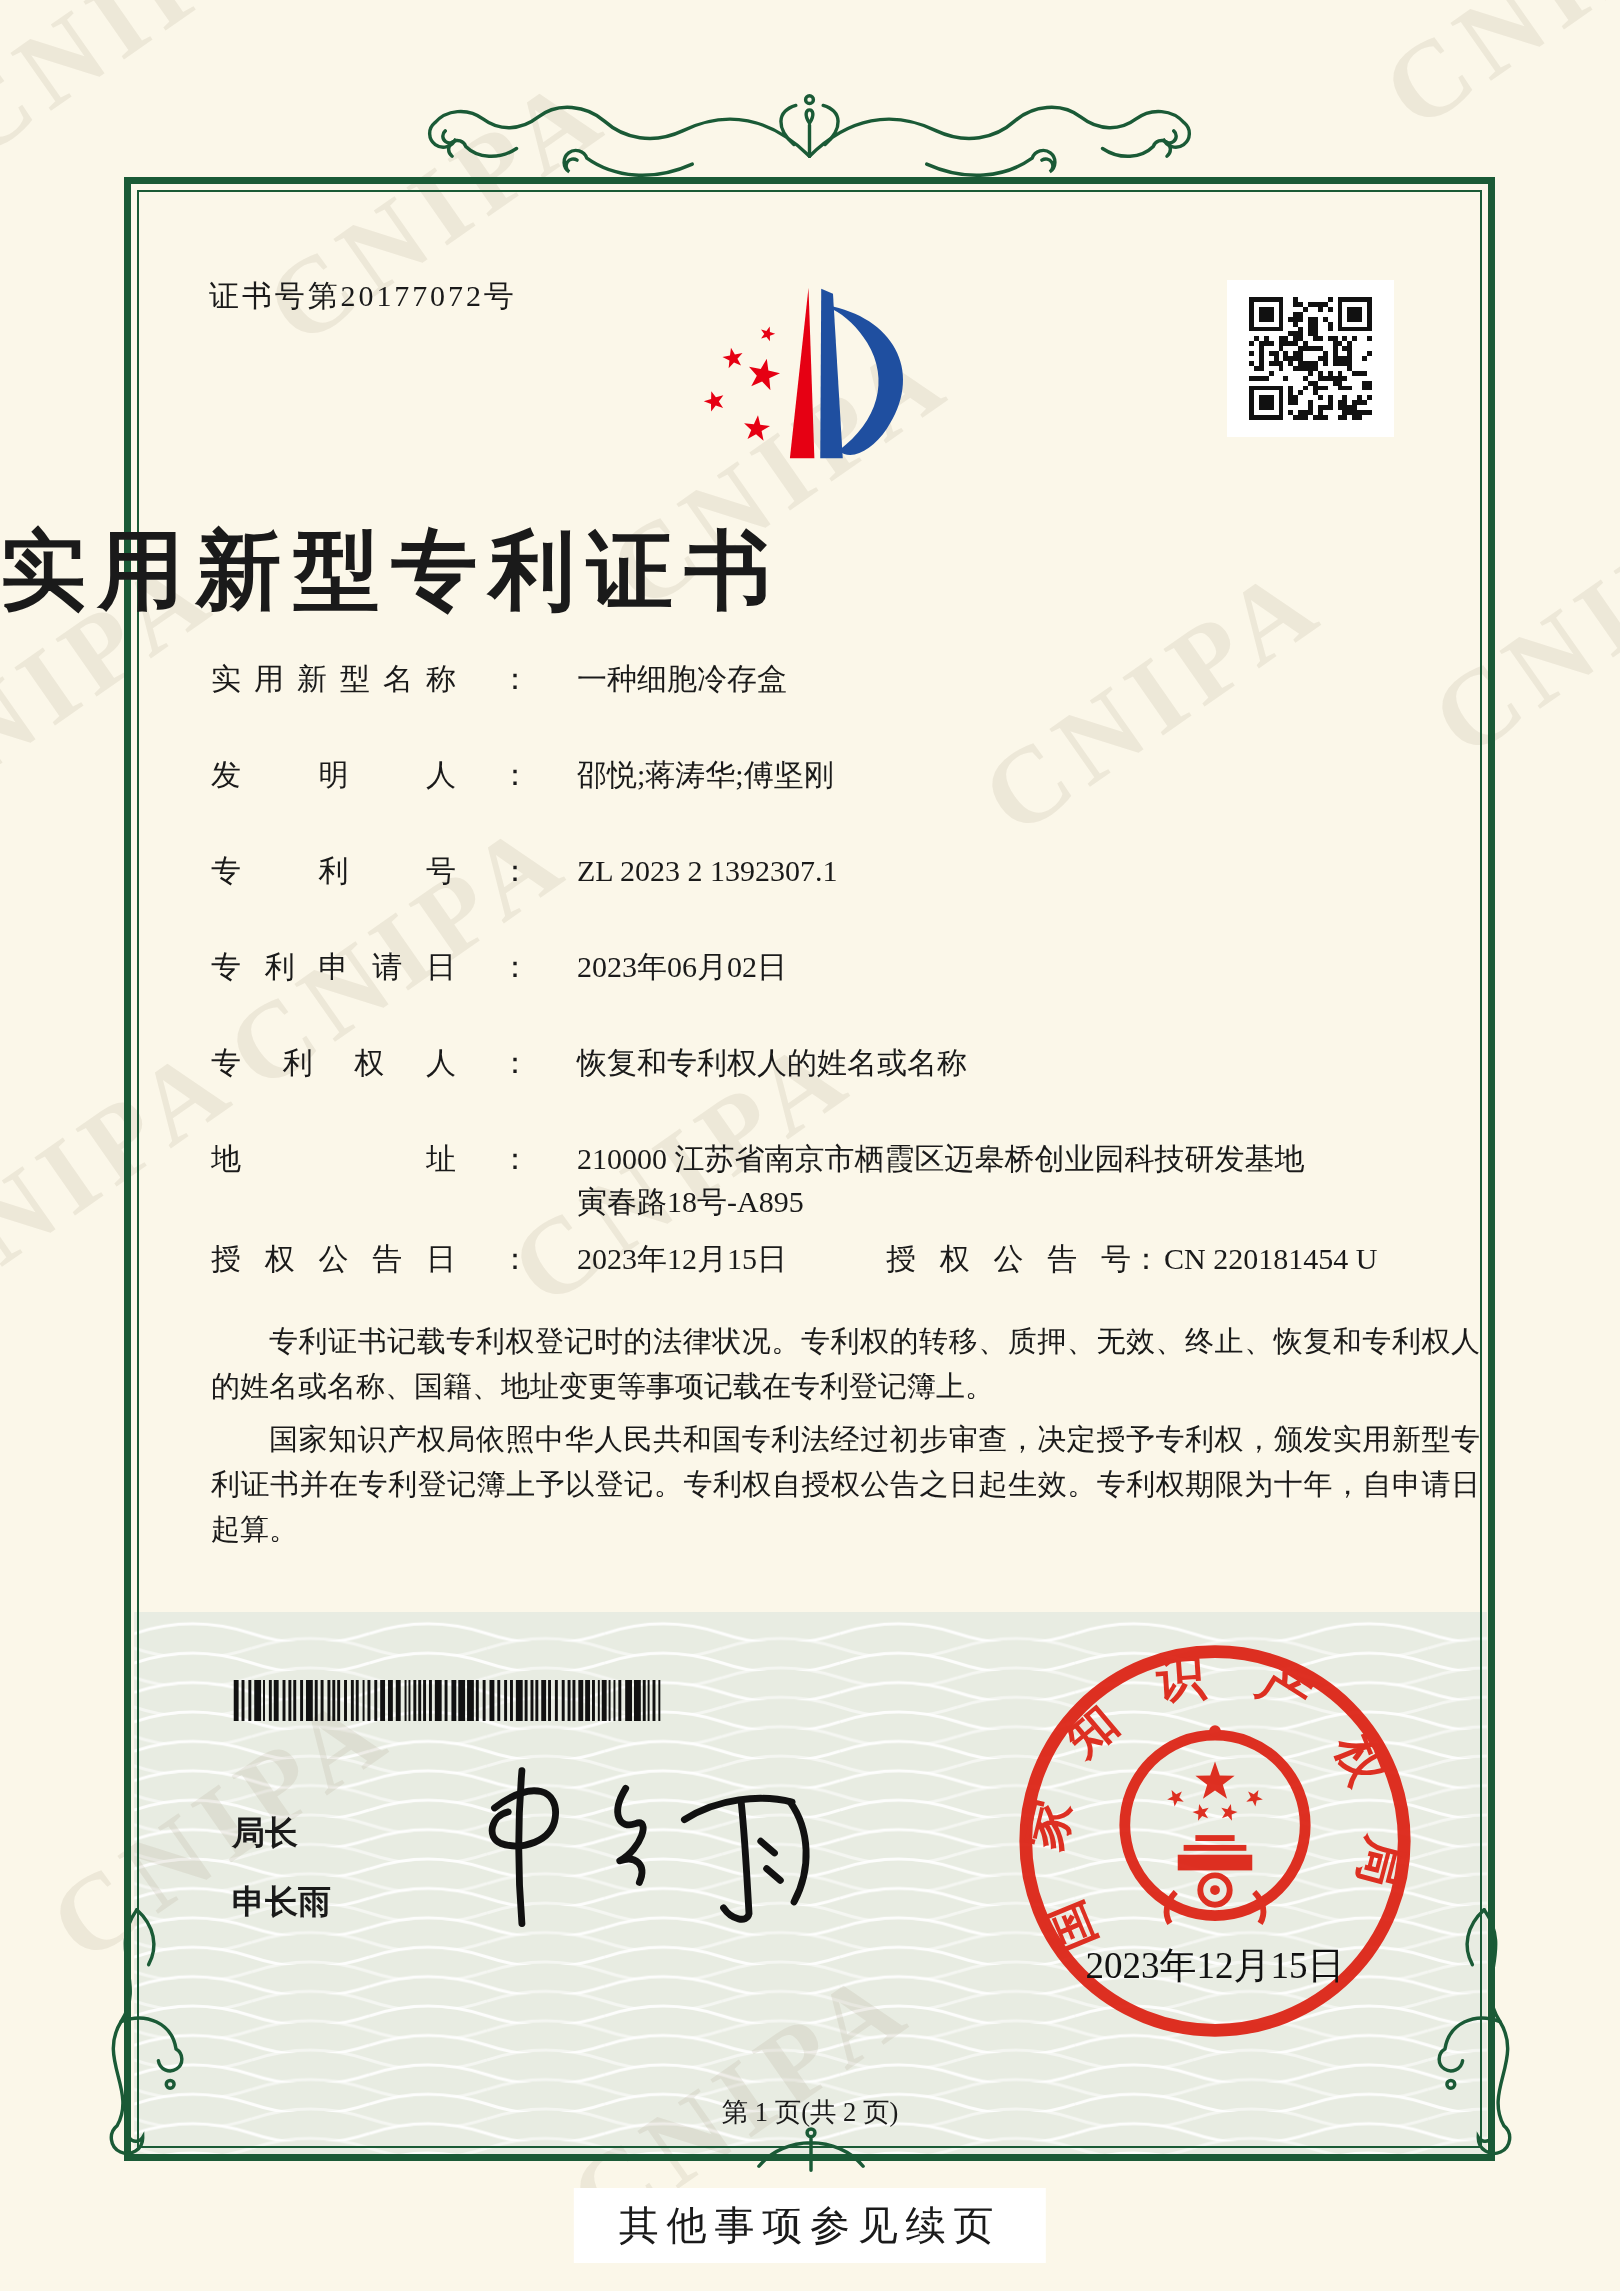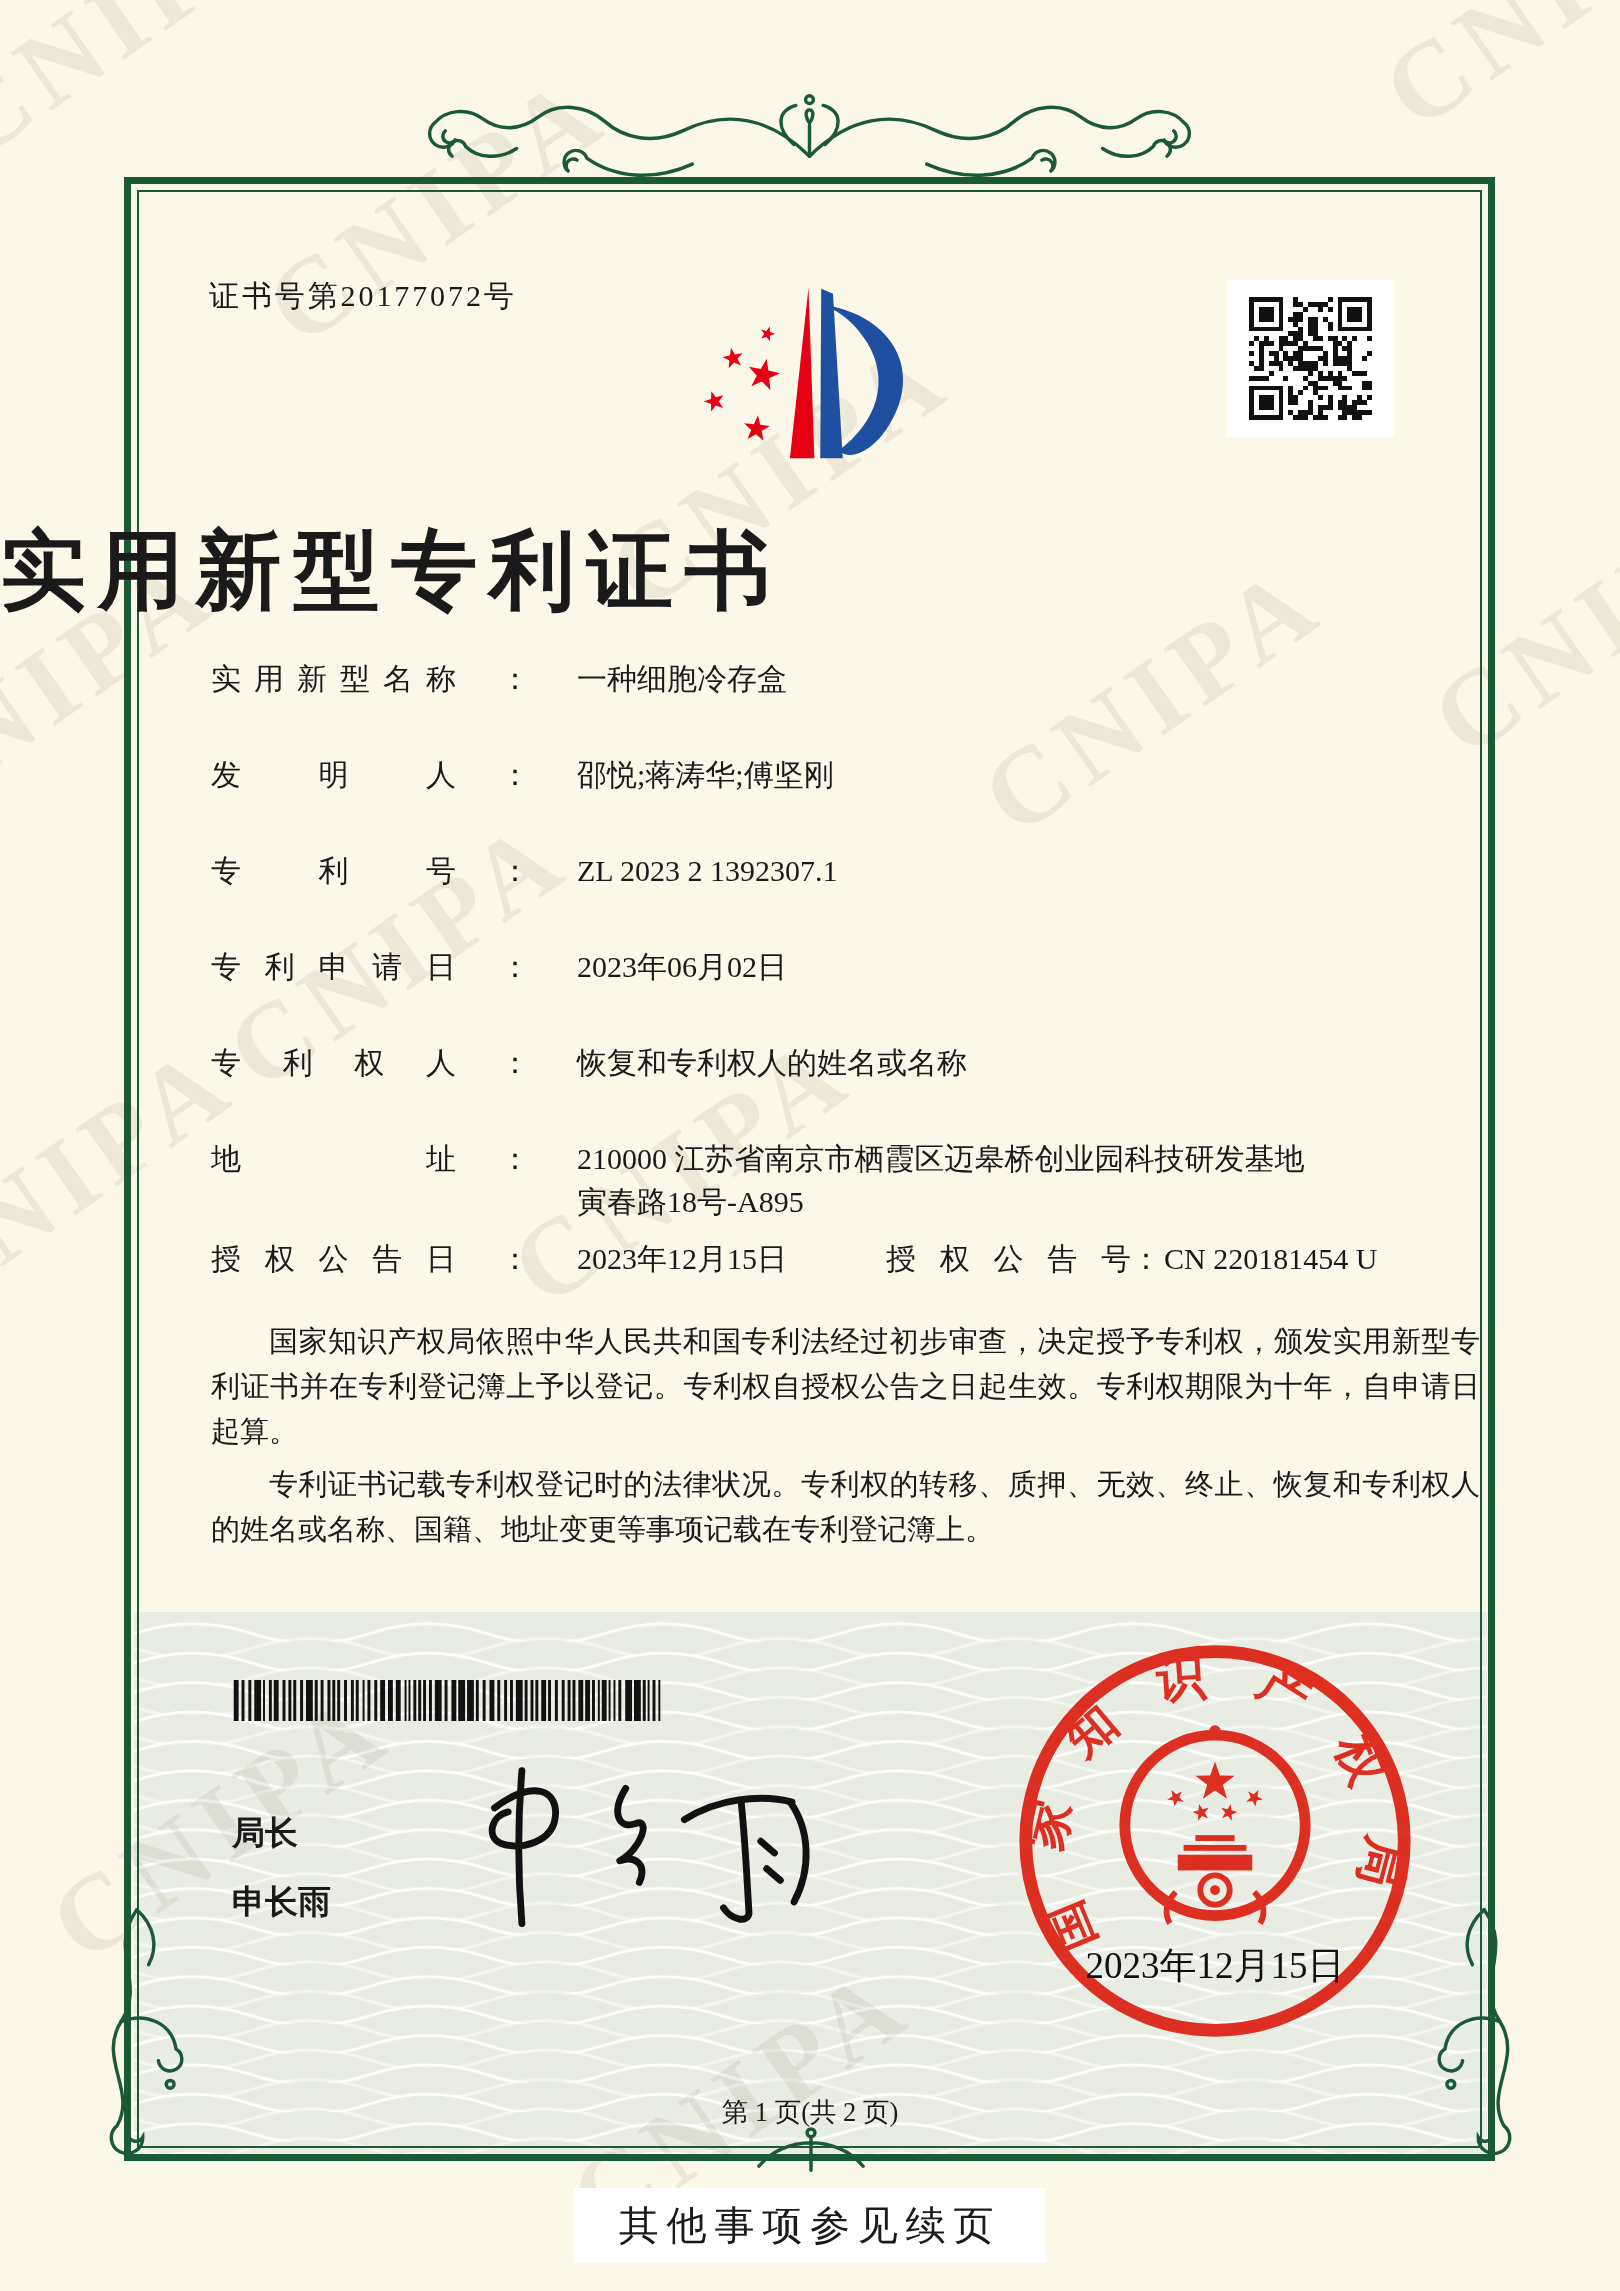--- a/index.html
+++ b/index.html
@@ -381,22 +381,22 @@
     <span class="fcolon">：</span>
     <span class="fvalue">2023年12月15日</span>
   <span class="grp2">
     <span class="flabel">授权公告号</span>
       <span class="fcolon">：</span>
       <span class="fvalue">CN 220181454 U</span>
   </span>
 </div>
 
 <div class="body-text">
+  <p>专利证书记载专利权登记时的法律状况。专利权的转移、质押、无效、终止、恢复和专利权人的姓名或名称、国籍、地址变更等事项记载在专利登记簿上。</p>
   <p>国家知识产权局依照中华人民共和国专利法经过初步审查，决定授予专利权，颁发实用新型专利证书并在专利登记簿上予以登记。专利权自授权公告之日起生效。专利权期限为十年，自申请日起算。</p>
-  <p>专利证书记载专利权登记时的法律状况。专利权的转移、质押、无效、终止、恢复和专利权人的姓名或名称、国籍、地址变更等事项记载在专利登记簿上。</p>
 </div>
 
 <svg id="barcode-svg" class="barcode" width="431" height="41" viewBox="0 0 440 42">
     <rect x="0" y="0" width="5" height="42" fill="#111"></rect>
     <rect x="8" y="0" width="3" height="42" fill="#111"></rect>
     <rect x="15" y="0" width="3" height="42" fill="#111"></rect>
     <rect x="21" y="0" width="7" height="42" fill="#111"></rect>
     <rect x="30" y="0" width="2" height="42" fill="#111"></rect>
     <rect x="36" y="0" width="3" height="42" fill="#111"></rect>
     <rect x="41" y="0" width="5" height="42" fill="#111"></rect>

